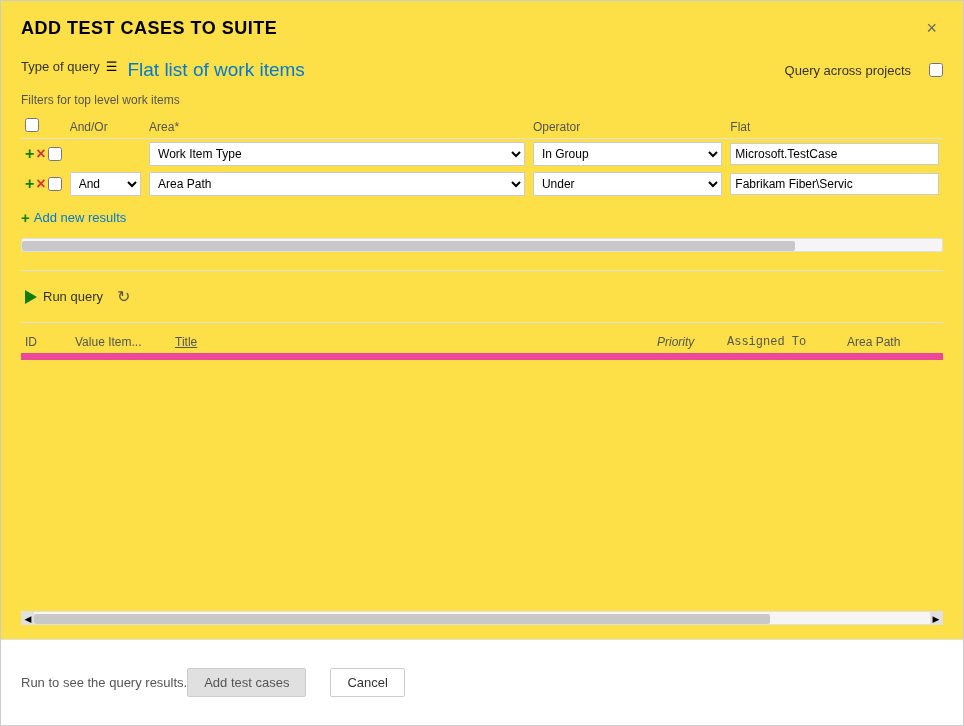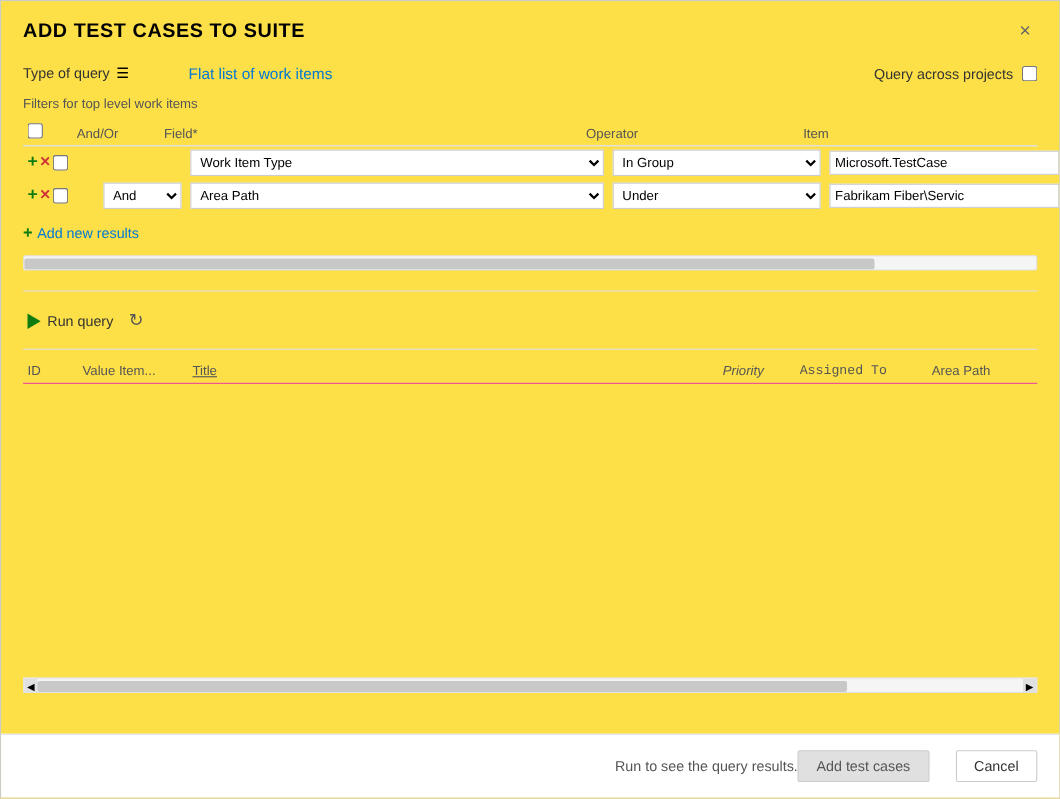--- a/index.html
+++ b/index.html
@@ -60,29 +60,28 @@
       display: flex;
       align-items: flex-start;
       gap: 6px;
     }
     .query-type-label {
       color: #333;
       font-size: 13px;
     }
     .query-type-value {
       color: #0078d4;
-      font-size: 14px;
+      font-size: 19px;
       cursor: pointer;
       text-decoration: none;
-      margin-left: 44px;
     }
     .query-across-right {
       display: flex;
       align-items: center;
-      gap: 8px;
+      gap: 18px;
       margin-left: 30px;
     }
     .query-across-label {
       color: #333;
       font-size: 13px;
     }
     .checkbox-input {
       width: 14px;
       height: 14px;
       cursor: pointer;
@@ -143,21 +142,20 @@
     }
     .select-dropdown {
       width: 100%;
       padding: 3px 4px;
       font-size: 12px;
       border: 1px solid #ccc;
       background: #fff;
       color: #000;
       cursor: pointer;
       appearance: auto;
-      margin-left: 24px;
     }
     .add-clause-row {
       margin-top: 8px;
     }
     .add-clause-btn {
       background: none;
       border: none;
       color: #0078d4;
       font-size: 13px;
       cursor: pointer;
@@ -220,21 +218,21 @@
     }
     .refresh-icon {
       font-size: 16px;
       color: #555;
       cursor: pointer;
       background: none;
       border: none;
     }
     .results-table-header {
       display: flex;
-      border-bottom: 1px solid #ec4899;
+      border-bottom: 7px solid #ec4899;
       padding: 4px 0;
       color: #555;
       font-size: 12px;
     }
     .results-col-id { width: 50px; padding: 0 4px; }
     .results-col-type { width: 100px; padding: 0 4px; }
     .results-col-title { flex: 1; padding: 0 4px; text-decoration: underline; }
     .results-col-priority { width: 70px; padding: 0 4px; font-style: italic; }
     .results-col-assigned { width: 120px; padding: 0 4px; font-family: Liberation Mono, monospace; }
     .results-col-area { width: 100px; padding: 0 4px; }
@@ -283,25 +281,24 @@
       background: #e0e0e0;
       display: flex;
       align-items: center;
       justify-content: center;
       font-size: 9px;
       cursor: pointer;
     }
     .dialog-footer {
       display: flex;
       align-items: center;
-      justify-content: flex-end;
-      padding: 14px 20px;
+      justify-content: flex-start;
+      padding: 28px 20px;
       border-top: 1px solid #e0e0e0;
       background: #fff;
-      margin-top: 23px;
     }
     .footer-status {
       color: #555;
       font-size: 13px;
     }
     .footer-buttons {
       display: flex;
       gap: 24px;
     }
     .btn-add-test {
@@ -354,23 +351,23 @@
 
     <div class="filters-label">Filters for top level work items</div>
 
     <table class="filter-table">
       <thead>
         <tr>
           <th class="col-actions header-checkbox-col">
             <input type="checkbox" class="row-checkbox" style="">
           </th>
           <th class="col-andor"><span>And/Or</span></th>
-          <th class="col-field"><span>Field*</span></th>
+          <th class="col-field"><span>Area*</span></th>
           <th class="col-operator"><span>Operator</span></th>
-          <th class="col-value"><span>Item</span></th>
+          <th class="col-value"><span>Flat</span></th>
         </tr>
       </thead>
       <tbody>
 
         <tr>
           <td>
             <div class="action-btns">
               <button class="add-btn">+</button>
               <button class="del-btn">×</button>
               <input type="checkbox" class="row-checkbox" style="">

